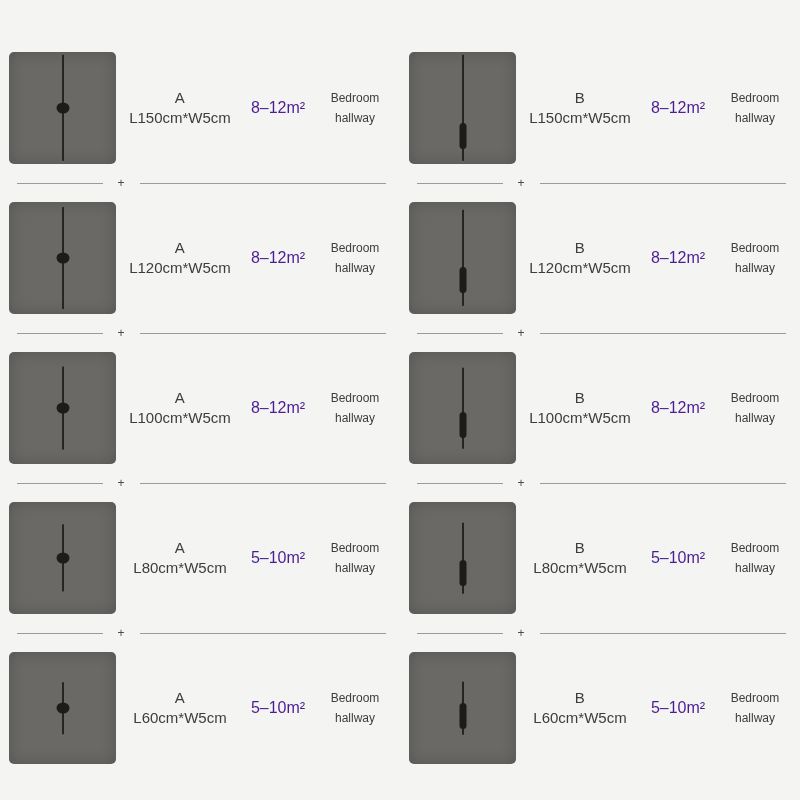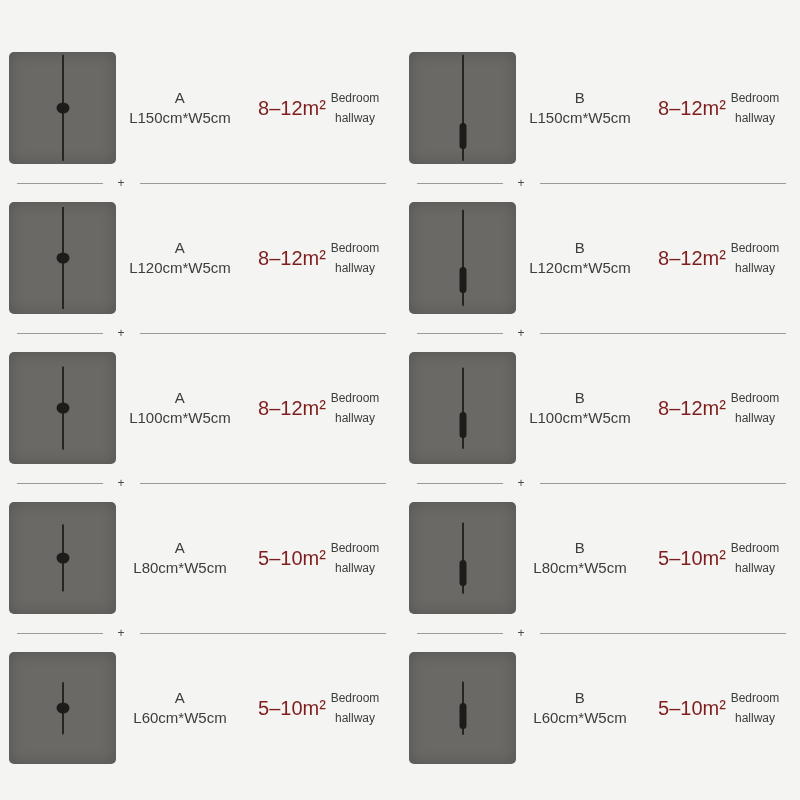--- a/index.html
+++ b/index.html
@@ -31,23 +31,23 @@
   .lamp-fixture.knob  { width: 13px; height: 11px; border-radius: 50%; background: var(--fixture, #1d1c1b); }
   .lamp-fixture.pill  { width: 7px;  height: 26px; border-radius: 4px; background: var(--fixture, #1d1c1b); }
 
   .name {
     position: absolute; left: 110px; width: 140px;
     top: 50%; transform: translateY(-50%);
     text-align: center; font-size: 15px; line-height: 20px;
   }
   .variant { letter-spacing: .5px; }
   .area {
-    position: absolute; left: 251px; width: 82px;
+    position: absolute; left: 237px; width: 82px;
     top: 50%; transform: translateY(-50%);
-    text-align: center; font-size: 20px; color: #7f1d1d;
+    text-align: center; font-size: 16px; color: #4c1d95;
   }
   .usage {
     position: absolute; left: 313px; width: 84px;
     top: 50%; transform: translateY(-50%);
     text-align: center; font-size: 12px; line-height: 20px;
   }
 
   .divrow { display: grid; grid-template-columns: 400px 400px; height: 38px; }
   .divider { position: relative; height: 100%; }
   .dline {

